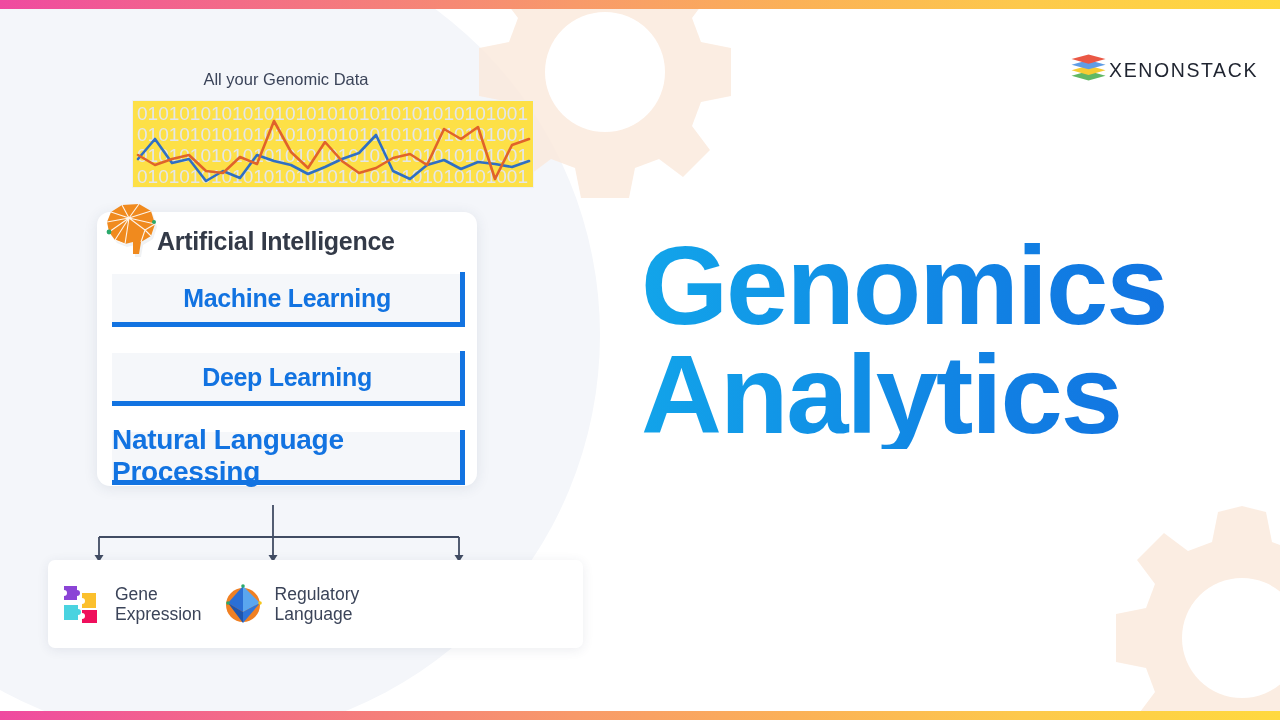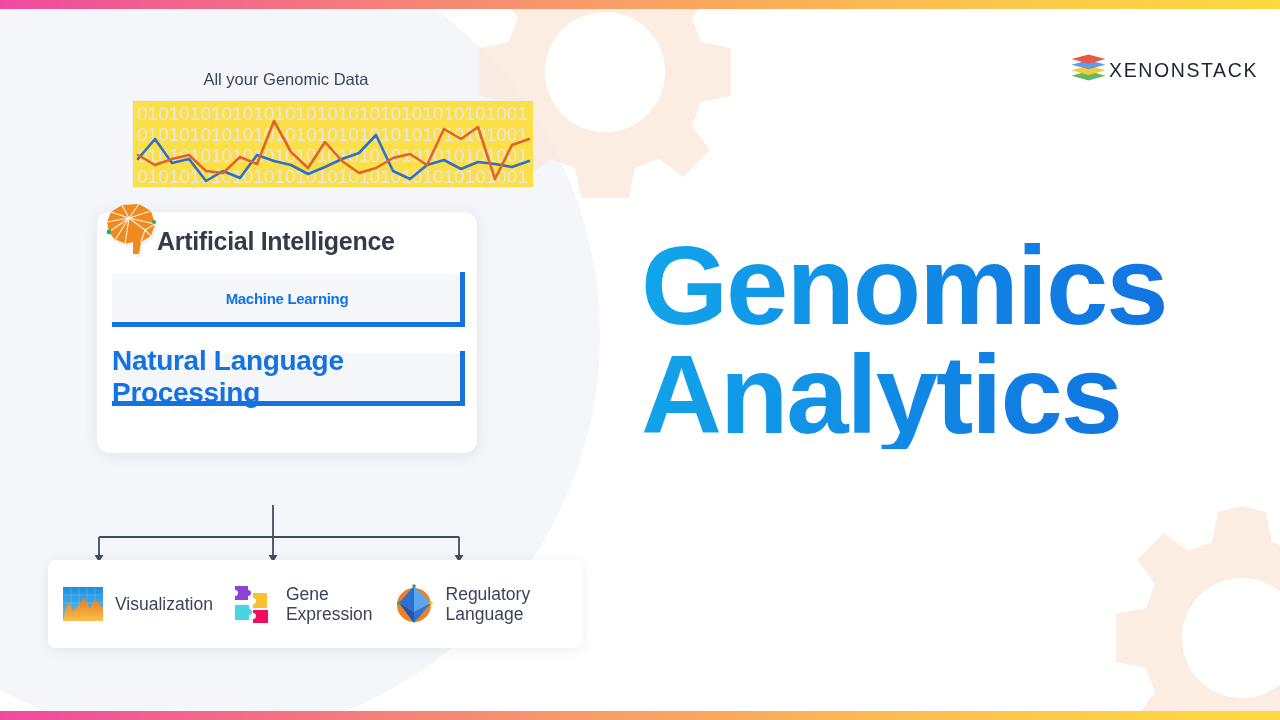--- a/index.html
+++ b/index.html
@@ -71,21 +71,21 @@
     background:#fde047;
     border:1px solid #eceff4;
     overflow:hidden;
     margin-left:47px;
   }
   .strip svg { display:block; }
 
   
   .ai-card {
     position:absolute; left:97px; top:212px;
-    width:380px; height:241px;
+    width:380px; height:274px;
     background:#ffffff;
     border-radius:13px;
     box-shadow:0 2px 14px rgba(40,55,90,.10);
   }
   .ai-head {
     display:flex; align-items:center;
     height:58px; padding-left:60px;
   }
   .brain-icon {
     position:absolute; left:-2px; top:-14px;
@@ -104,21 +104,21 @@
   }
   .pill::after {
     content:""; position:absolute; left:0; right:-3px; bottom:-5px;
     height:5px; background:#1273e1;
   }
   .pill::before {
     content:""; position:absolute; right:-3px; top:-2px;
     width:5px; height:52px; background:#1273e1;
   }
   .pill span {
-    font-size:15px; font-weight:700; color:#1273e1;
+    font-size:25px; font-weight:700; color:#1273e1;
     letter-spacing:-.3px; position:relative; z-index:2;
   }
   .pill.wide span { font-size:28px; }
 
   
   .connectors {
     position:absolute; left:85px; top:505px;
     width:400px; height:60px;
   }
 
@@ -213,20 +213,23 @@
         <circle cx="14" cy="34" r="2.4" fill="#2aa96b"></circle>
         <circle cx="59" cy="24" r="2" fill="#2aa96b"></circle>
       </svg>
       <div class="ai-title">Artificial Intelligence</div>
     </div>
 
     <div class="pill-list">
       <div class="pill">
         <span>Machine Learning</span>
       </div>
+      <div class="pill">
+        <span>Deep Learning</span>
+      </div>
       <div class="pill wide">
         <span>Natural Language Processing</span>
       </div>
     </div>
   </div>
 
   <svg class="connectors" viewBox="0 0 400 60">
     <g stroke="#414c63" stroke-width="1.8" fill="none">
       <path d="M188 0 V52"></path>
       <path d="M14 32 H374"></path>
@@ -235,40 +238,20 @@
     </g>
     <g fill="#414c63">
       <path d="M14 57 l-4.5 -7 h9 Z"></path>
       <path d="M188 57 l-4.5 -7 h9 Z"></path>
       <path d="M374 57 l-4.5 -7 h9 Z"></path>
     </g>
   </svg>
 
   <div class="out-card">
 
-    <div class="out-item">
-      <svg class="out-icon" viewBox="0 0 46 46">
-        <defs>
-          <linearGradient id="skyG" x1="0" y1="0" x2="0" y2="1">
-            <stop offset="0" stop-color="#1a8fe0"></stop>
-              <stop offset="1" stop-color="#63c3f0"></stop>
-          </linearGradient>
-          <linearGradient id="mtnG" x1="0" y1="0" x2="0" y2="1">
-            <stop offset="0" stop-color="#e8751a"></stop>
-              <stop offset="1" stop-color="#fbc04a"></stop>
-          </linearGradient>
-        </defs>
-        <rect x="3" y="6" width="40" height="34" fill="url(#skyG)"></rect>
-        <g stroke="#ffffff" stroke-width=".5" opacity=".35">
-          <path d="M11 6 V40 M19 6 V40 M27 6 V40 M35 6 V40 M3 14 H43 M3 22 H43 M3 31 H43"></path>
-        </g>
-        <path d="M3 40 L8 20 L13 30 L19 24 L24 16 L30 28 L35 18 L43 27 L43 40 Z" fill="url(#mtnG)"></path>
-      </svg>
-      <div class="out-label">Visualization</div>
-    </div>
 
     <div class="out-item">
       <svg class="out-icon" viewBox="0 0 46 46">
         <path d="M4 5 h13 v4 a3 3 0 0 1 0 6 v4 H4 v-4 a3 3 0 0 0 0 -6 Z" fill="#8b44d6"></path>
         <path d="M22 12 h14 v15 H22 v-4 a3 3 0 0 0 0 -6 Z" fill="#fbc02d"></path>
         <path d="M4 24 h14 v4 a3 3 0 0 1 0 6 v5 H4 Z" fill="#4ad3e0"></path>
         <path d="M22 29 h15 v13 H22 v-4 a3 3 0 0 0 0 -6 Z" fill="#ef0f5c"></path>
       </svg>
       <div class="out-label">Gene
 Expression</div>

